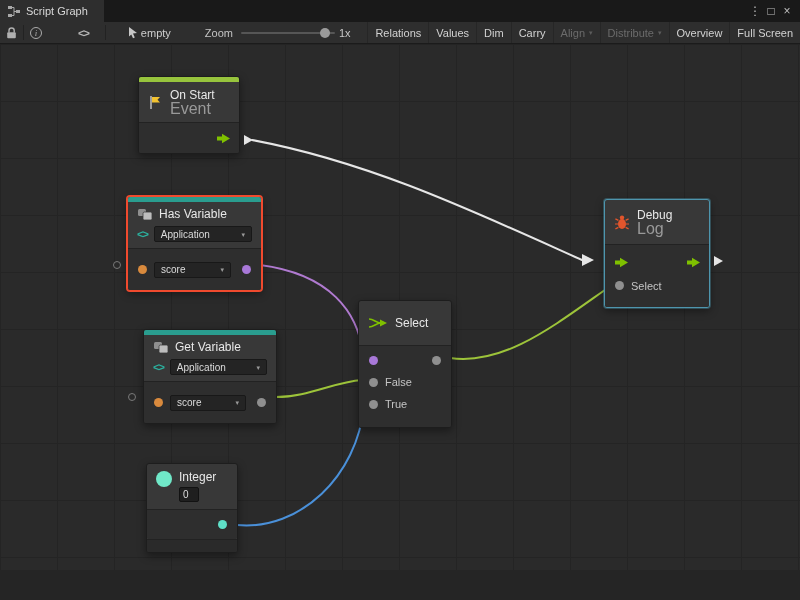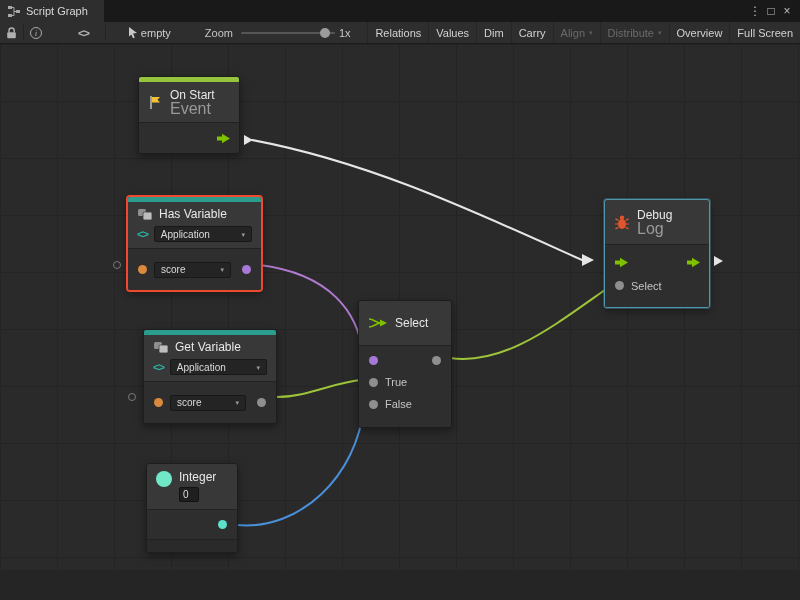--- a/index.html
+++ b/index.html
@@ -244,25 +244,25 @@
       </svg>
       <div class="t1">Select</div>
     </div>
     <div class="nbody" style="padding:3px 0 12px">
       <div class="prow">
         <span class="dot purple"></span>
         <span class="dot gray abs-r"></span>
       </div>
       <div class="prow">
         <span class="dot gray"></span>
-        <span class="plabel">True</span>
+        <span class="plabel">False</span>
       </div>
       <div class="prow">
         <span class="dot gray"></span>
-        <span class="plabel">False</span>
+        <span class="plabel">True</span>
       </div>
     </div>
   </div>
 
   <div class="node" style="left:146px;top:419px;width:92px">
     <div class="nhead" style="min-height:44px;align-items:flex-start">
       <span class="mintcircle"></span>
       <div>
         <div class="t1">Integer</div>
         <input class="valbox" value="0" style="">

